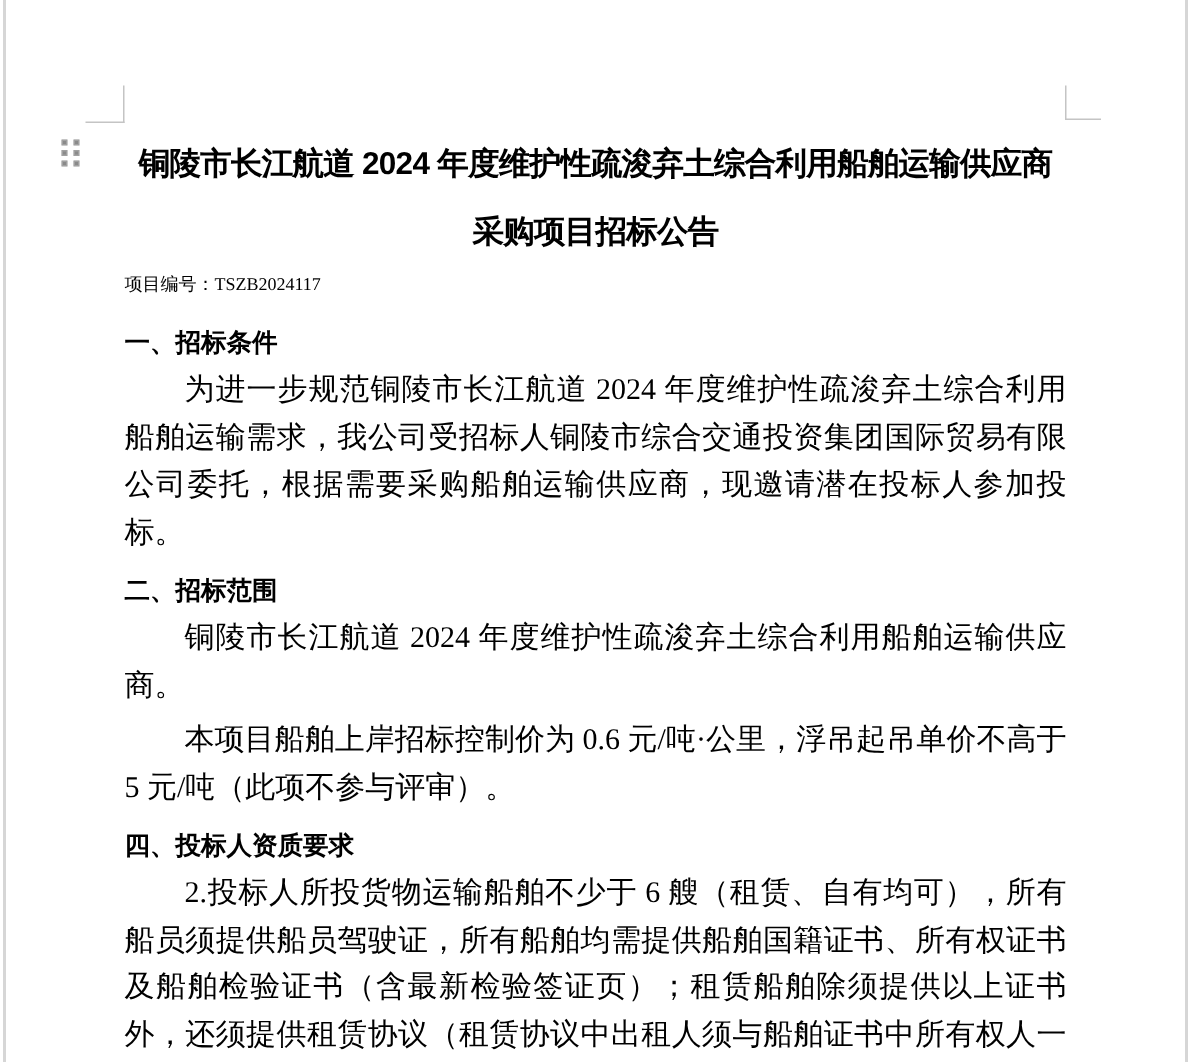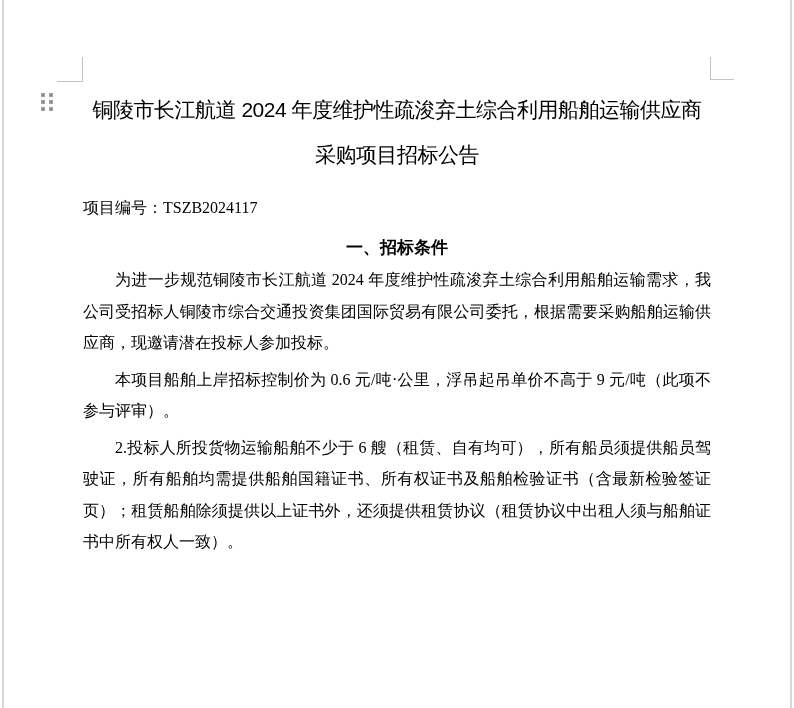--- a/index.html
+++ b/index.html
@@ -60,46 +60,45 @@
   .content {
     position: absolute;
     left: 83px;
     top: 82px;
     width: 628px;
   }
 
   .doc-title {
     margin-top: 5px;
     font-family: "Liberation Sans", "DejaVu Sans", sans-serif;
-    font-weight: normal;
+    font-weight: bold;
     font-size: 21px;
     letter-spacing: -0.5px;
     line-height: 45px;
     text-align: center;
   }
 
   .project-no {
-    margin-top: 20px;
-    font-size: 16px;
+    margin-top: 1px;
+    font-size: 12px;
     line-height: 22px;
   }
 
   .sec-heading {
     margin-top: 12px;
     font-family: "Liberation Sans", "DejaVu Sans", sans-serif;
     font-weight: bold;
     font-size: 17px;
     line-height: 22px;
-    text-align: center;
   }
   .sec-heading.first { margin-top: 18px; }
 
   .para {
     margin-top: 5px;
-    font-size: 16px;
+    font-size: 20px;
     line-height: 31.5px;
     text-indent: 2em;
     text-align: justify;
   }
   .para + .para { margin-top: 0; }
 </style>
 </head>
 <body>
 
 <div class="edge-line edge-left"></div>
@@ -123,22 +122,27 @@
 
   <div class="project-no">
     <span>项目编号：</span><span>TSZB2024117</span>
   </div>
 
   <div>
     <h2 class="sec-heading first">一、招标条件</h2>
     <p class="para">为进一步规范铜陵市长江航道 2024 年度维护性疏浚弃土综合利用船舶运输需求，我公司受招标人铜陵市综合交通投资集团国际贸易有限公司委托，根据需要采购船舶运输供应商，现邀请潜在投标人参加投标。</p>
   </div>
 
-
   <div>
-    <p class="para">本项目船舶上岸招标控制价为 0.6 元/吨·公里，浮吊起吊单价不高于 9 元/吨（此项不参与评审）。</p>
+    <h2 class="sec-heading">二、招标范围</h2>
+    <p class="para">铜陵市长江航道 2024 年度维护性疏浚弃土综合利用船舶运输供应商。</p>
   </div>
 
   <div>
+    <p class="para">本项目船舶上岸招标控制价为 0.6 元/吨·公里，浮吊起吊单价不高于 5 元/吨（此项不参与评审）。</p>
+  </div>
+
+  <div>
+    <h2 class="sec-heading">四、投标人资质要求</h2>
     <p class="para">2.投标人所投货物运输船舶不少于 6 艘（租赁、自有均可），所有船员须提供船员驾驶证，所有船舶均需提供船舶国籍证书、所有权证书及船舶检验证书（含最新检验签证页）；租赁船舶除须提供以上证书外，还须提供租赁协议（租赁协议中出租人须与船舶证书中所有权人一致）。</p>
   </div>
 
 </div>
 
 </body></html>

